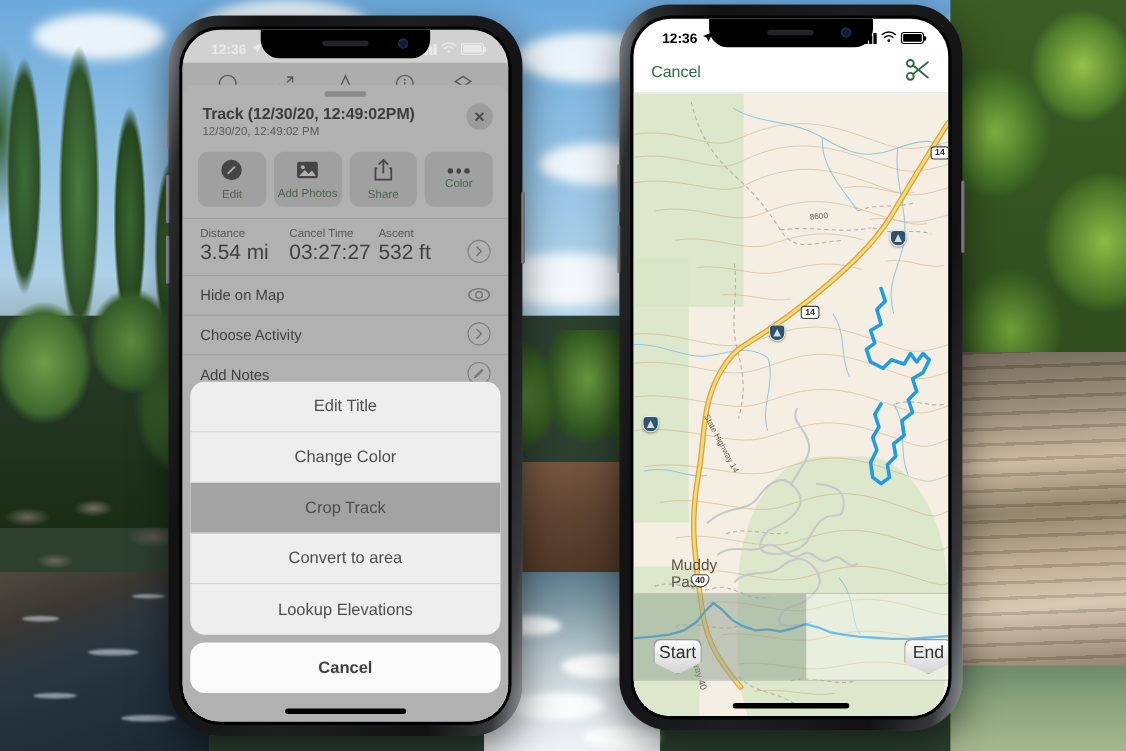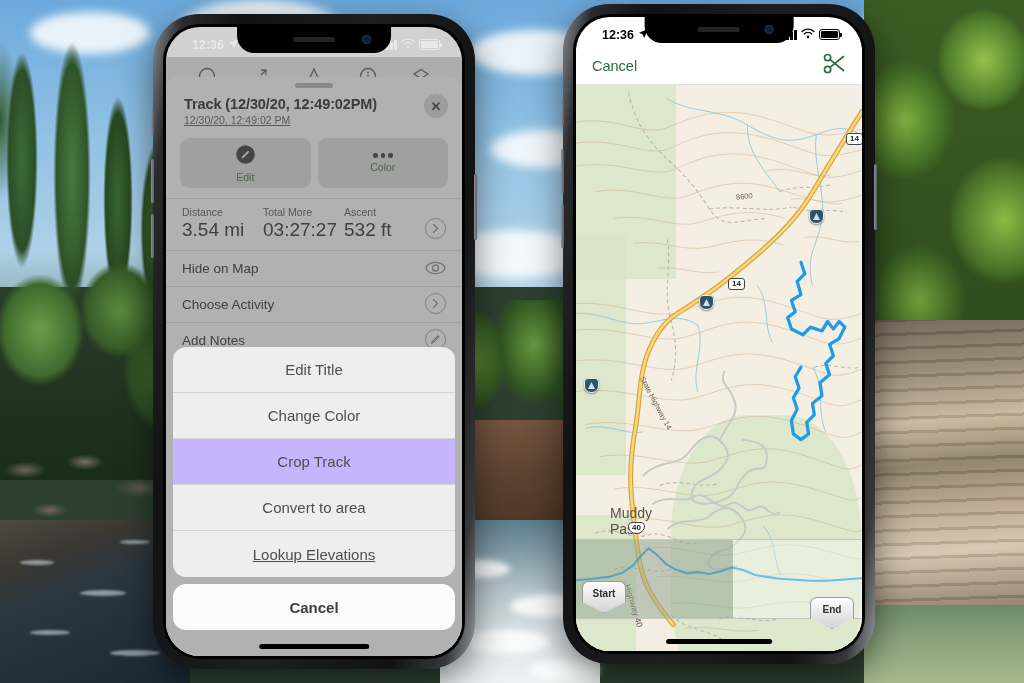--- a/index.html
+++ b/index.html
@@ -201,21 +201,21 @@
     background: #d8d8d8;
     border-top-left-radius: 11px; border-top-right-radius: 11px;
     overflow: hidden;
   }
   .grabber {
     width: 38px; height: 5px; border-radius: 3px; background: #a9a9a9;
     margin: 6px auto 0;
   }
   .sheet-head { padding: 8px 18px 4px; position: relative; }
   .sheet-title { font-size: 14.5px; font-weight: bold; color: #4a4a4a; letter-spacing: -.1px; }
-  .sheet-sub { font-size: 10.5px; color: #6e6e6e; margin-top: 2px; text-decoration: underline; }
+  .sheet-sub { font-size: 10.5px; color: #6e6e6e; margin-top: 2px; }
   .close-btn {
     position: absolute; right: 14px; top: 6px;
     width: 24px; height: 24px; border-radius: 50%;
     background: #bfbfbf; color: #5c5c5c;
     display: flex; align-items: center; justify-content: center;
     font-size: 13px; font-weight: bold; border: none;
   }
   .action-row {
     display: flex; gap: 7px; padding: 8px 14px 10px;
   }
@@ -256,22 +256,22 @@
     position: absolute; left: 7px; right: 7px; bottom: 26px; z-index: 50;
   }
   .as-group {
     background: #eeeeee; border-radius: 13px; overflow: hidden;
   }
   .as-item {
     height: 46px; display: flex; align-items: center; justify-content: center;
     font-size: 15px; color: #4e4e4e;
     border-bottom: 1px solid #d5d5d5;
   }
-  .as-item:last-child { border-bottom: none; text-decoration: underline; }
-  .as-item.highlight { background: #c4b5fd; }
+  .as-item:last-child { border-bottom: none; }
+  .as-item.highlight { background: #a3a3a3; }
   .as-cancel {
     margin-top: 7px; background: #fbfbfb; border-radius: 13px;
     height: 46px; display: flex; align-items: center; justify-content: center;
     font-size: 15px; font-weight: bold; color: #3e3e3e;
   }
 
   
   #phone-right { left: 563px; top: 4px; width: 312px; height: 660px; }
   .navbar {
     position: absolute; top: 30px; left: 0; right: 0; height: 38px;
@@ -301,24 +301,25 @@
     position: absolute; left: 0; bottom: 0; width: 55%; height: 100%;
     background: rgba(64,96,64,0.3);
   }
   .crop-handle {
     position: absolute; z-index: 25;
     width: 44px; height: 32px;
     background: linear-gradient(#fdfdfd, #d4d4d4);
     border: 1px solid #9a9a9a;
     border-radius: 7px;
     display: flex; align-items: center; justify-content: center;
-    font-size: 10px; font-weight: bold; color: #2f2f2f;
+    font-size: 16px; font-weight: normal; color: #2f2f2f;
     box-shadow: 0 2px 4px rgba(0,0,0,0.35);
     clip-path: polygon(0 0, 100% 0, 100% 66%, 50% 100%, 0 66%);
     padding-bottom: 7px;
+    margin-left: 12px;
   }
   .shield {
     position: absolute; z-index: 18;
     background: #fff; border: 1.2px solid #444;
     border-radius: 3px; font-size: 8px; font-weight: bold; color: #222;
     padding: 1px 3px; line-height: 1;
   }
   .shield.us {
     border-radius: 4px 4px 8px 8px;
   }
@@ -423,36 +424,56 @@
           <button class="action-btn">
             <span>
               <svg width="21" height="21" viewBox="0 0 21 21">
                   <circle cx="10.5" cy="10.5" r="9.3" fill="#555"></circle>
                   <path d="M6.6 14.4l1.6-.45 6-6-1.15-1.15-6 6z" fill="#d7d7d7"></path>
                 </svg>
             </span>
             <span class="lbl">Edit</span>
           </button>
           <button class="action-btn">
+            <span>
+              <svg width="21" height="19" viewBox="0 0 21 19">
+                  <rect x="1" y="2" width="19" height="15" rx="2" fill="#555"></rect>
+                  <circle cx="6.3" cy="7" r="1.8" fill="#d7d7d7"></circle>
+                  <path d="M3 15l5-5.5 3.5 3.6L14.5 10l3.6 5z" fill="#d7d7d7"></path>
+                </svg>
+            </span>
+            <span class="lbl">Add Photos</span>
+          </button>
+          <button class="action-btn">
+            <span>
+              <svg width="19" height="21" viewBox="0 0 19 21">
+                  <path d="M9.5 1.5v12" stroke="#555" stroke-width="1.6" fill="none"></path>
+                  <path d="M5.6 5.2L9.5 1.4l3.9 3.8" stroke="#555" stroke-width="1.6" fill="none" stroke-linecap="round"></path>
+                  <path d="M4 9H2.3v10.2h14.4V9H15" stroke="#555" stroke-width="1.6" fill="none"></path>
+                </svg>
+            </span>
+            <span class="lbl">Share</span>
+          </button>
+          <button class="action-btn">
             <span class="dots">
                 <i></i>
                 <i></i>
                 <i></i>
               </span>
             <span class="lbl">Color</span>
           </button>
         </div>
 
         <div class="stats-row">
           <div class="stat">
             <div class="k">Distance</div>
             <div class="v">3.54 mi</div>
           </div>
           <div class="stat">
-            <div class="k">Total More</div>
+            <div class="k">Cancel Time</div>
             <div class="v">03:27:27</div>
           </div>
           <div class="stat">
             <div class="k">Ascent</div>
             <div class="v">532 ft</div>
           </div>
           <div class="circ-icon">
             <svg width="9" height="11" viewBox="0 0 9 11">
                 <path d="M2.5 1.5L6.5 5.5 2.5 9.5" fill="none" stroke="currentColor" stroke-width="1.3" stroke-linecap="round"></path>
               </svg>
@@ -669,21 +690,21 @@
           <svg width="9" height="9" viewBox="0 0 9 9">
               <path d="M4.5 1L8 8H1z" fill="#cfe0ea"></path>
             </svg>
         </div>
 
         <div class="elev-panel">
           <div class="elev-fill"></div>
         </div>
 
         <div class="crop-handle" style="left:6px;top:496px">Start</div>
-        <div class="crop-handle" style="left:234px;top:512px">End</div>
+        <div class="crop-handle" style="left:234px;top:496px">End</div>
       </div>
 
       <div class="statusbar">
         <div class="sb-left">
           <span>12:36</span>
           <span>
             <svg width="11" height="11" viewBox="0 0 11 11">
                 <path d="M10.2 1L1 4.8l3.6 1.5L6.1 10z" fill="currentColor"></path>
               </svg>
           </span>

